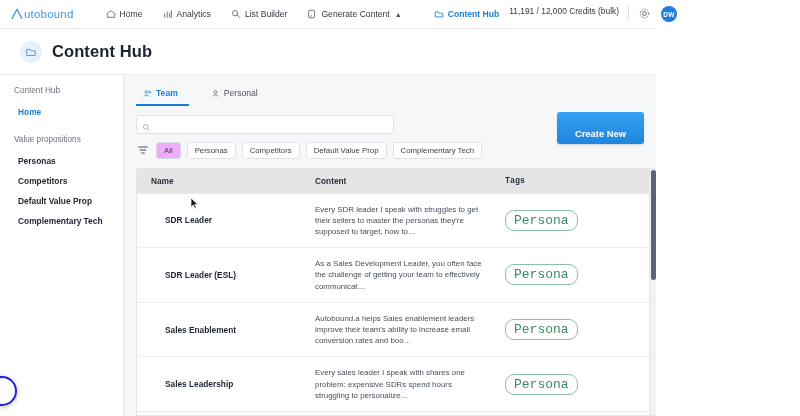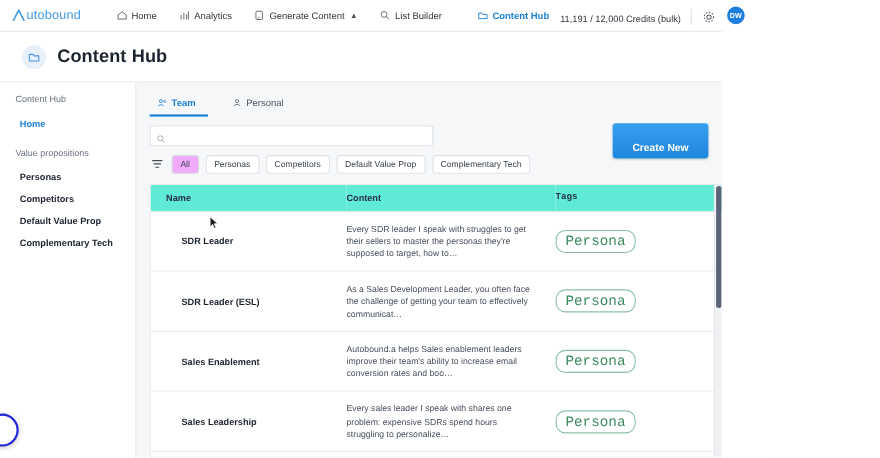--- a/index.html
+++ b/index.html
@@ -28,21 +28,21 @@
   .nav-items { display: flex; align-items: center; gap: 0px; }
   .nav-item {
     display: flex; align-items: center; gap: 4px;
     font-size: 8.6px; color: #33383f; padding: 4px 10px;
     cursor: pointer; white-space: nowrap;
   }
   .nav-item.active { color: #1a7fd4; font-weight: bold; }
   .nav-item .nic { display: flex; width: 10px; height: 10px; align-items: center; justify-content: center; }
   .nav-item .nic svg { display:block; }
   .chev { font-size: 7px; margin-left: 1px; color: #4a5058; }
-  .nav-right { margin-left: auto; display: flex; align-items: flex-end; gap: 9px; }
+  .nav-right { margin-left: auto; display: flex; align-items: flex-start; gap: 9px; }
   .credits { font-size: 8.4px; color: #33383f; white-space: nowrap; }
   .nav-div { width: 1px; height: 14px; background: #dfe2e7; }
   .gear { width: 14px; height: 14px; display:flex; align-items:center; justify-content:center; cursor: pointer; }
   .avatar {
     width: 16px; height: 16px; border-radius: 50%;
     background: #1d7ee0; color: #fff; font-size: 6.5px; font-weight: bold;
     display: flex; align-items: center; justify-content: center; cursor: pointer;
     letter-spacing: .2px;
   }
 
@@ -138,21 +138,21 @@
     border: 1px solid #e3e6ea;
     border-radius: 3px 0 0 0;
     flex: 1; min-height: 0;
     position: relative;
     overflow: hidden;
     border-right: none;
   }
   .tbl { width: 100%; border-collapse: collapse; table-layout: fixed; }
   .tbl th {
     text-align: left; font-size: 8.3px; font-weight: bold; color: #273041;
-    background: #5eead4; padding: 7px 0 7px 0;
+    background: #e5e5e5; padding: 7px 0 7px 0;
     border-bottom: 1px solid #e6e9ed;
   }
   .tbl td {
     font-size: 8px; color: #3d4busy; padding: 0; vertical-align: middle;
     border-bottom: 1px solid #eceef1;
   }
   .col-name { width: 178px; padding-left: 14px !important; }
   .col-content { width: 190px; }
   .col-tags { width: 176px; font-family: Liberation Mono, monospace; }
   .col-actions { width: 120px; }
@@ -223,35 +223,35 @@
         <span class="nic">
           <svg width="10" height="10" viewBox="0 0 12 12">
               <path d="M2 10 V6 M5 10 V3.5 M8 10 V5 M10 10 V2" stroke="#5a6169" stroke-width="1" fill="none" stroke-linecap="round"></path>
             </svg>
         </span>
         <span>Analytics</span>
       </div>
       <div class="nav-item">
         <span class="nic">
           <svg width="10" height="10" viewBox="0 0 12 12">
+              <circle cx="5" cy="5" r="3.2" fill="none" stroke="#5a6169" stroke-width="1"></circle>
+              <path d="M7.4 7.4 L10 10" stroke="#5a6169" stroke-width="1" stroke-linecap="round"></path>
+            </svg>
+        </span>
+        <span>List Builder</span>
+      </div>
+      <div class="nav-item">
+        <span class="nic">
+          <svg width="10" height="10" viewBox="0 0 12 12">
               <rect x="2" y="1.5" width="7" height="9" rx="1" fill="none" stroke="#5a6169" stroke-width="1"></rect>
               <path d="M4 9.5 L6 7.5" stroke="#5a6169" stroke-width="1"></path>
             </svg>
         </span>
         <span>Generate Content</span>
         <span class="chev">▲</span>
-      </div>
-      <div class="nav-item">
-        <span class="nic">
-          <svg width="10" height="10" viewBox="0 0 12 12">
-              <circle cx="5" cy="5" r="3.2" fill="none" stroke="#5a6169" stroke-width="1"></circle>
-              <path d="M7.4 7.4 L10 10" stroke="#5a6169" stroke-width="1" stroke-linecap="round"></path>
-            </svg>
-        </span>
-        <span>List Builder</span>
       </div>
       <div class="nav-item active" style="margin-left:12px">
         <span class="nic">
           <svg width="10" height="10" viewBox="0 0 12 12">
               <path d="M1.5 3.5 H5 L6 5 H10.5 V9.5 H1.5 Z" fill="none" stroke="#1a7fd4" stroke-width="1" stroke-linejoin="round"></path>
             </svg>
         </span>
         <span>Content Hub</span>
       </div>
     </div>

